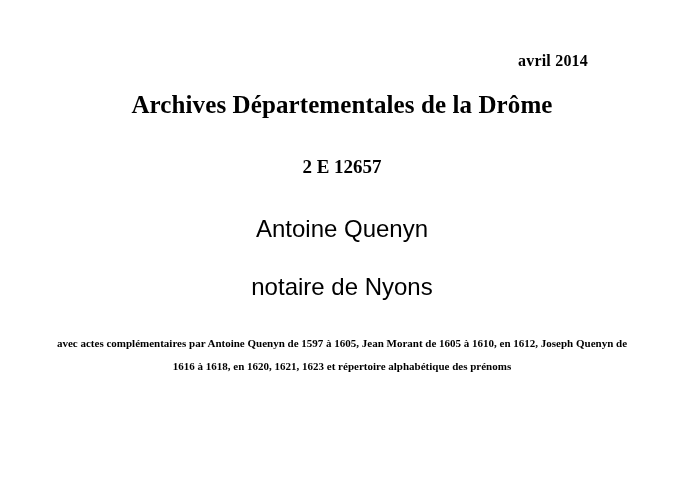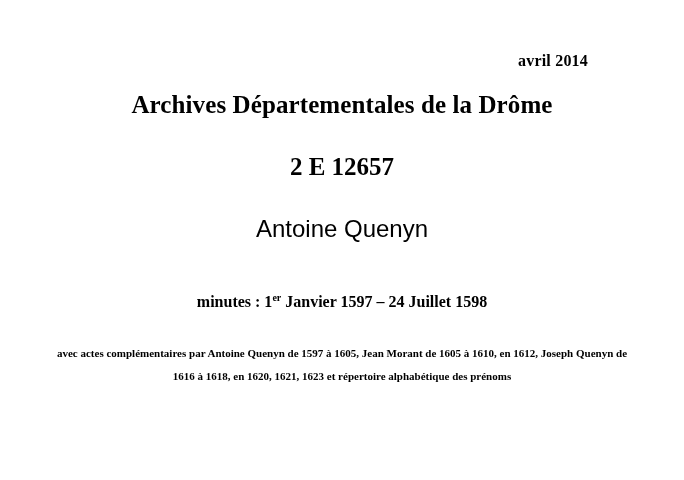--- a/index.html
+++ b/index.html
@@ -42,21 +42,21 @@
     font-weight: bold;
     font-size: 25px;
     letter-spacing: 0.1px;
     margin: 4px;
     padding: 0;
     line-height: 34px;
   }
   .reference-code {
     font-family: "Liberation Serif", serif;
     font-weight: bold;
-    font-size: 25px;
+    font-size: 19px;
     margin: 0;
     padding: 0;
     line-height: 34px;
     margin-top: 28px;
   }
   .notary-name {
     font-family: "Liberation Sans", sans-serif;
     font-weight: normal;
     font-size: 24px;
     margin: 6px;
@@ -107,19 +107,19 @@
   <div class="date-line">avril 2014</div>
 
   <div class="title-block">
 
     <div class="archive-title">Archives Départementales de la Drôme</div>
 
     <div class="reference-code">2 E 12657</div>
 
     <div class="notary-name">Antoine Quenyn</div>
 
+    <div class="notary-role">notaire de Nyons</div>
 
-    <div class="minutes-line"><span>minutes : 1</span><sup>er</sup><span> Janvier 1597 – 24 Juillet 1598</span></div>
 
     <div class="supplementary">avec actes complémentaires par Antoine Quenyn de 1597 à 1605, Jean Morant de 1605 à 1610, en 1612, Joseph Quenyn de 1616 à 1618, en 1620, 1621, 1623 et répertoire alphabétique des prénoms</div>
 
   </div>
 </div>
 
 </body></html>

